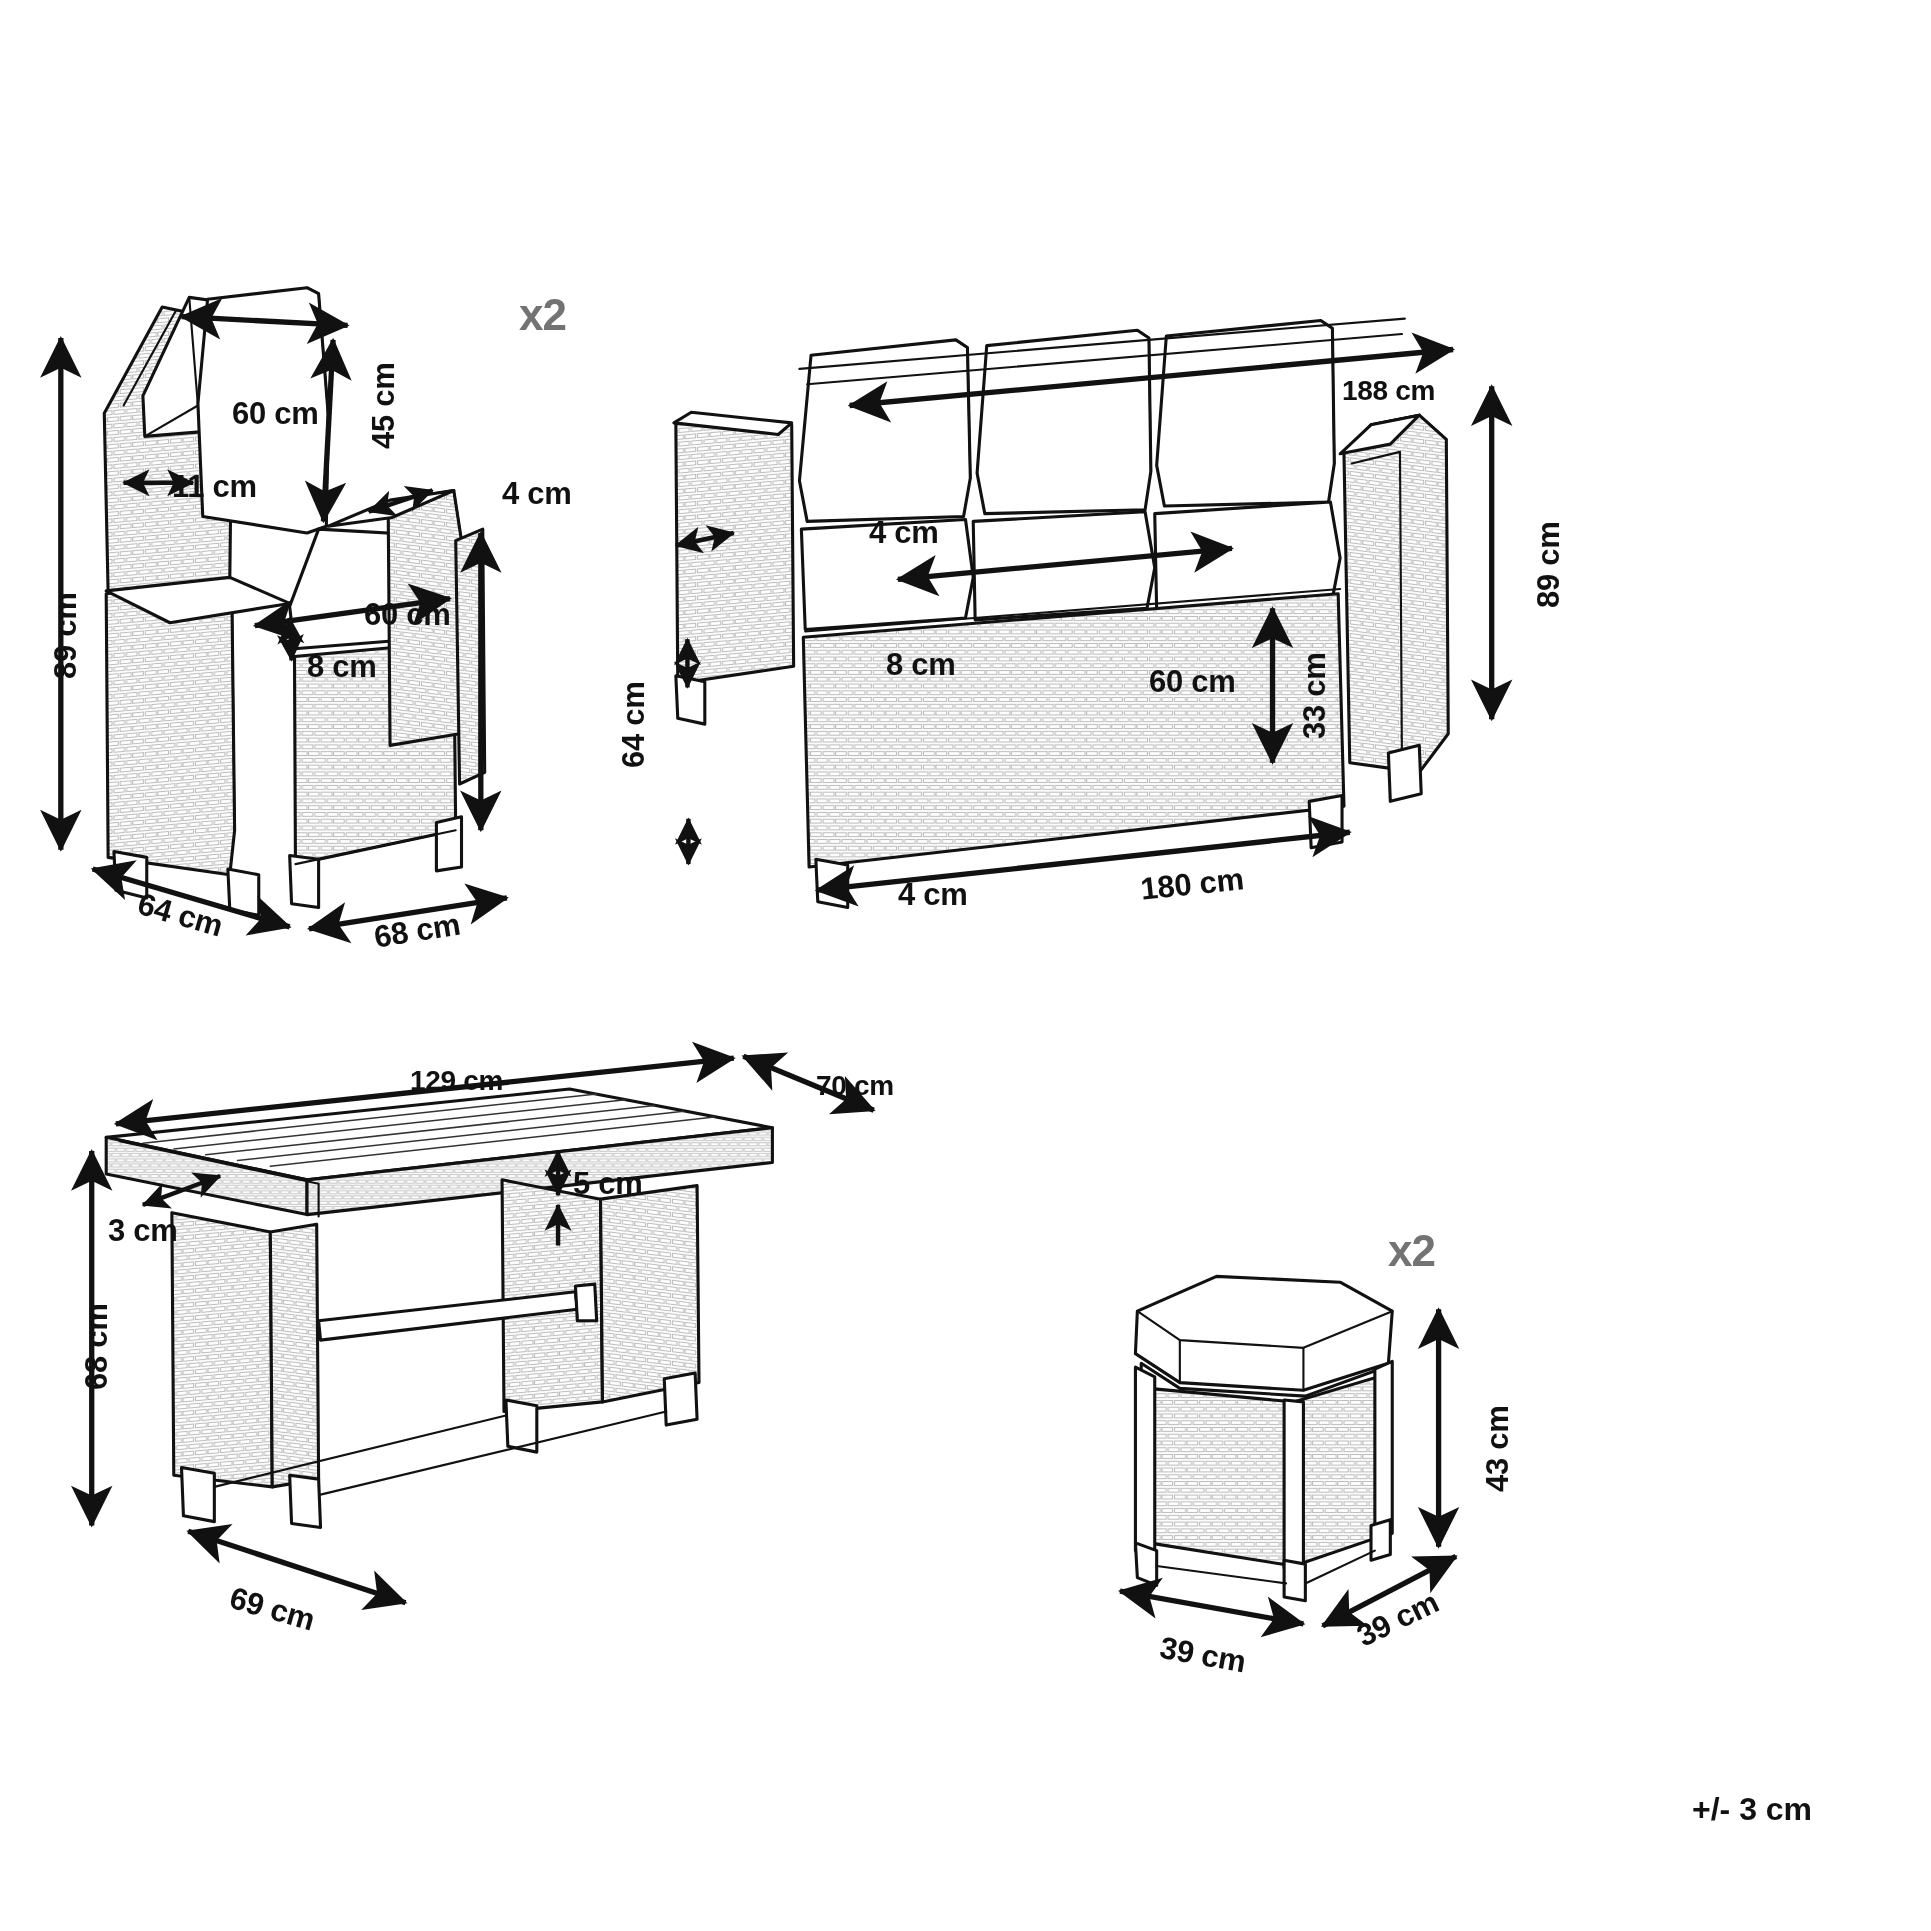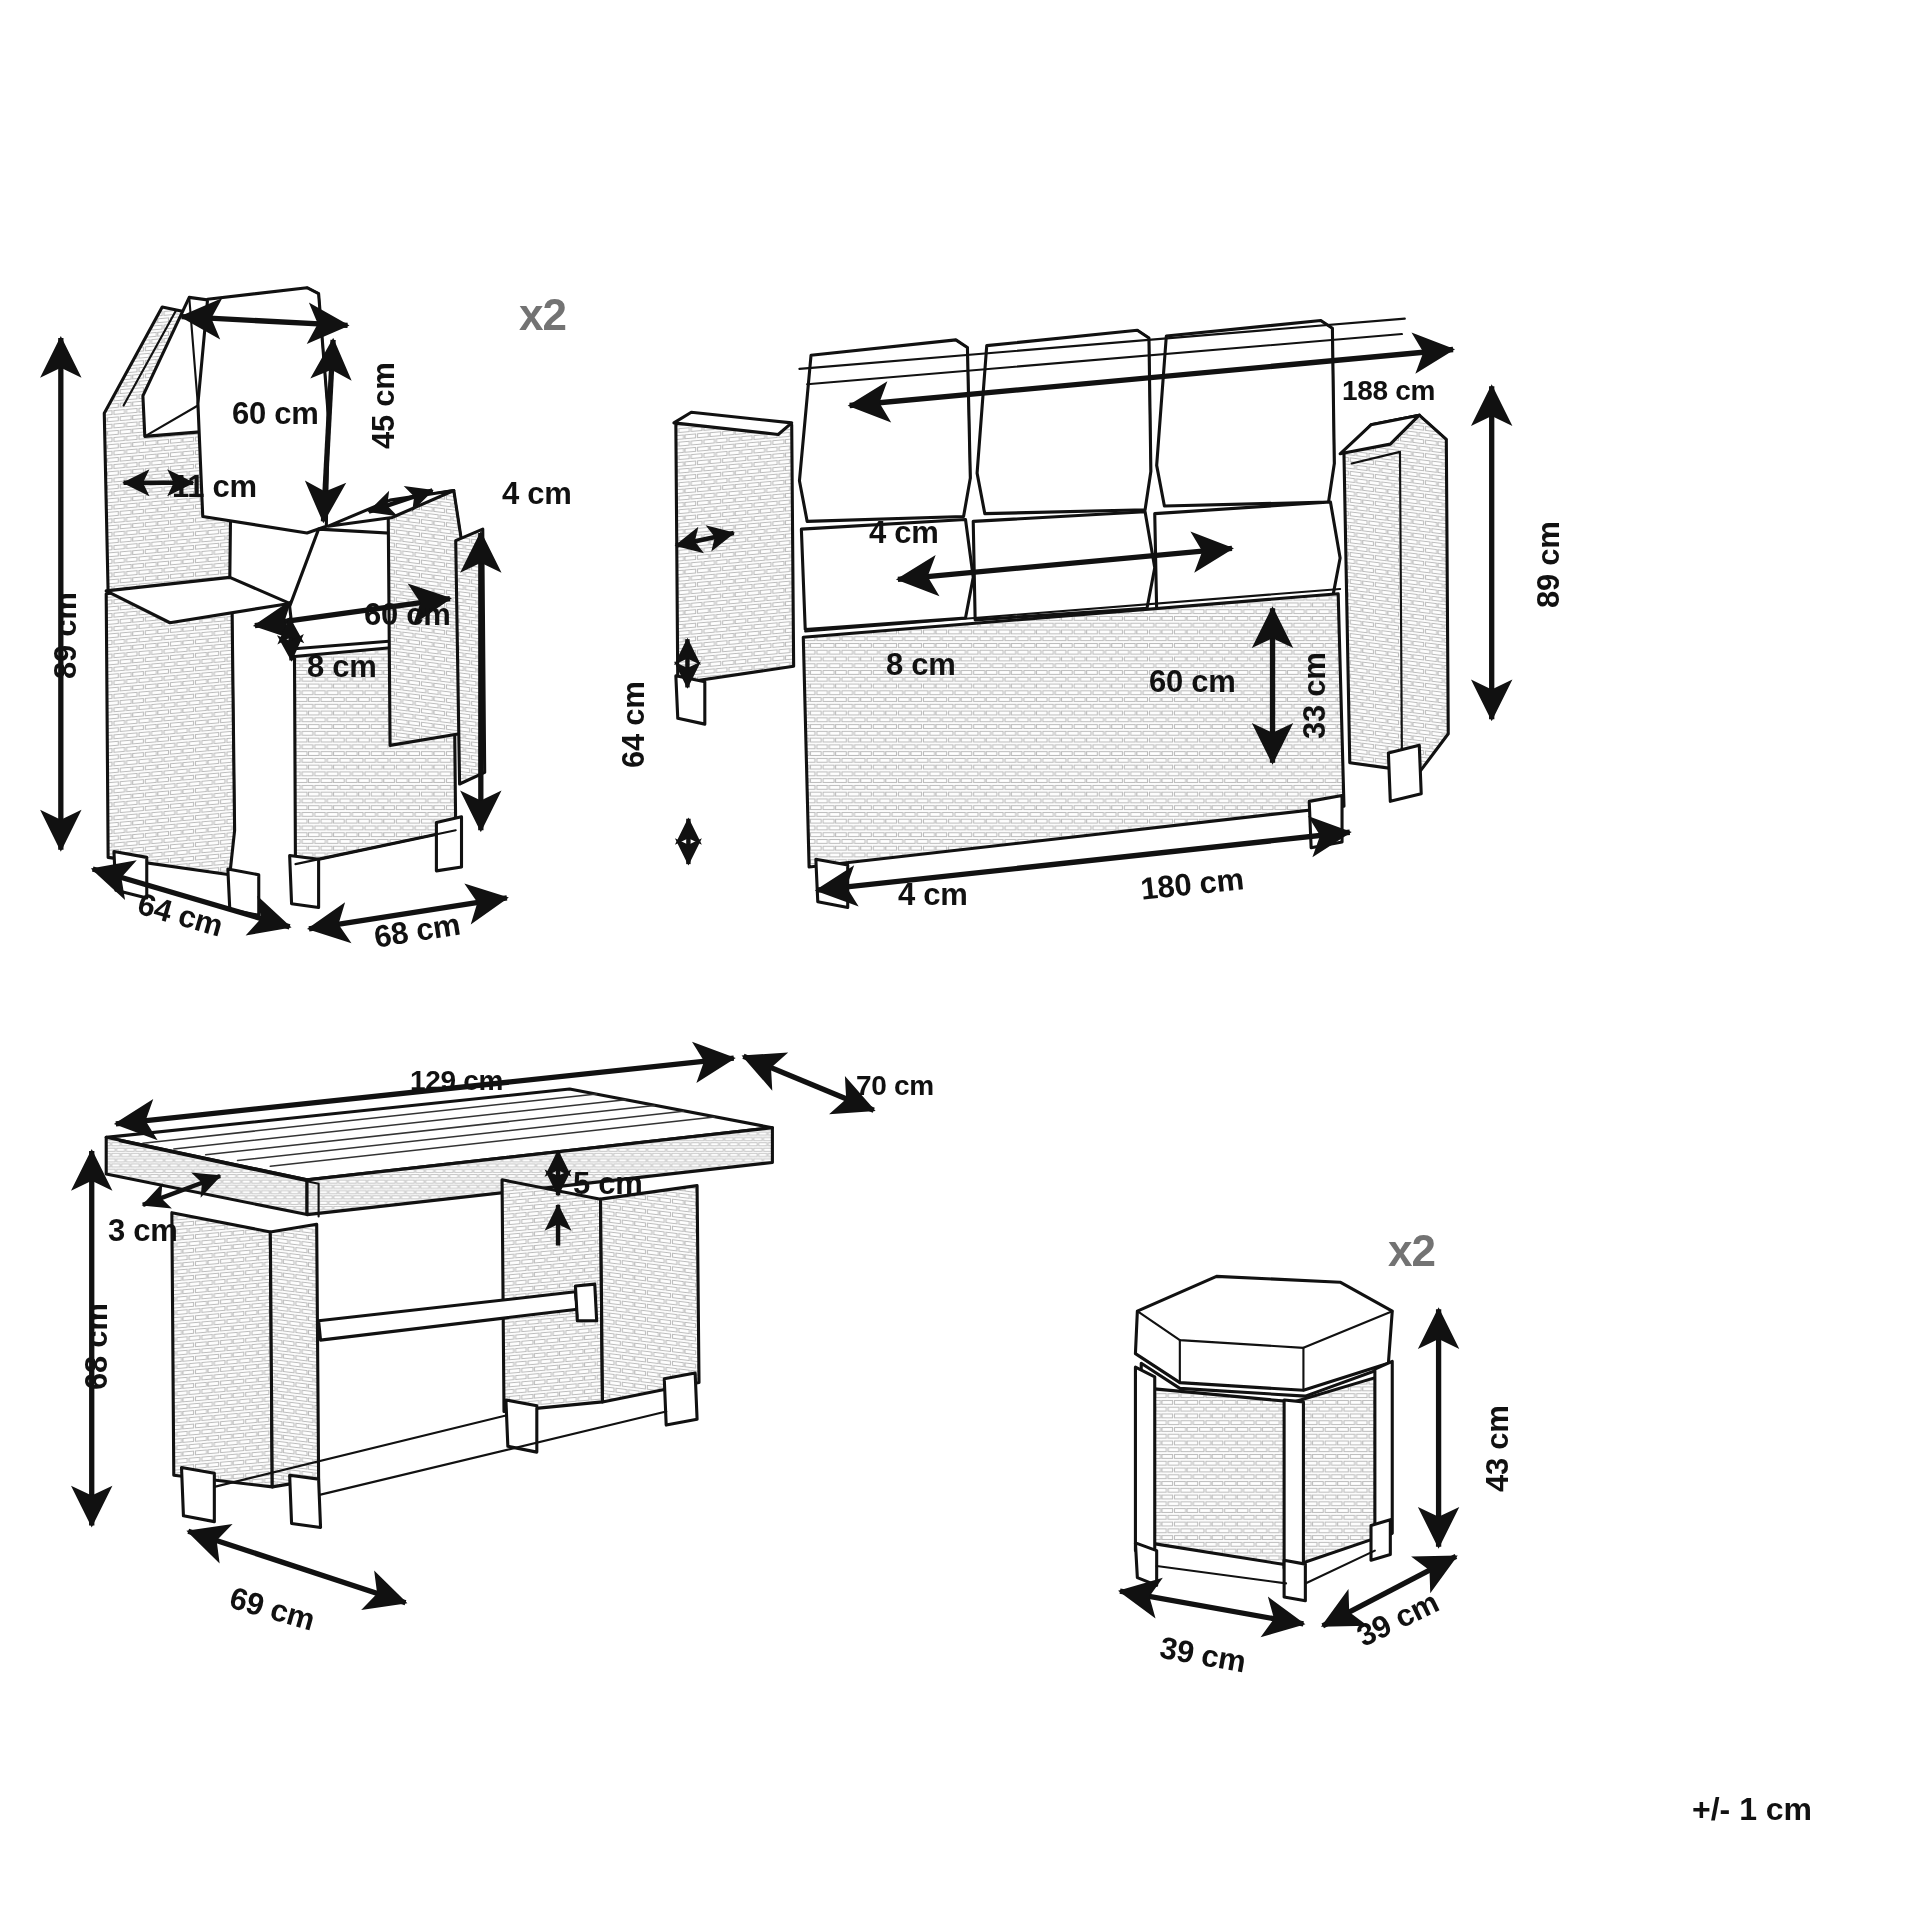--- a/index.html
+++ b/index.html
@@ -337,34 +337,34 @@
   <div class="dim s32" style="left:898px; top:879px;">4 cm</div>
 
   <div class="dim s32" style="left:1139px; top:874px; transform:rotate(-6deg); transform-origin:left top;">180 cm</div>
 
   <div class="dim s32" style="left:1533px; top:608px; transform:rotate(-90deg); transform-origin:left top;">89 cm</div>
 
   <div class="dim s32" style="left:1299px; top:739px; transform:rotate(-90deg); transform-origin:left top;">33 cm</div>
 
   <div class="dim s33" style="left:410px; top:1067px;">129 cm</div>
 
-  <div class="dim s33" style="left:856px; top:1072px;text-align:center;">70 cm</div>
+  <div class="dim s33" style="left:816px; top:1072px;text-align:center;">70 cm</div>
 
   <div class="dim s32" style="left:108px; top:1215px;">3 cm</div>
 
   <div class="dim s32" style="left:573px; top:1168px;">5 cm</div>
 
   <div class="dim s32" style="left:81px; top:1390px; transform:rotate(-90deg); transform-origin:left top;">68 cm</div>
 
   <div class="dim s32" style="left:235px; top:1582px; transform:rotate(16deg); transform-origin:left top;">69 cm</div>
 
   <div class="qty" style="left:1388px; top:1226px;">x2</div>
 
   <div class="dim s32" style="left:1482px; top:1492px; transform:rotate(-90deg); transform-origin:left top;">43 cm</div>
 
   <div class="dim s32" style="left:1163px; top:1632px; transform:rotate(10deg); transform-origin:left top;">39 cm</div>
 
   <div class="dim s32" style="left:1352px; top:1624px; transform:rotate(-26deg); transform-origin:left top;">39 cm</div>
 
-  <div class="tol" style="left:1692px; top:1791px;">+/- 1 cm</div>
+  <div class="tol" style="left:1692px; top:1791px;">+/- 3 cm</div>
 
 </div>
 
 
 </body></html>

